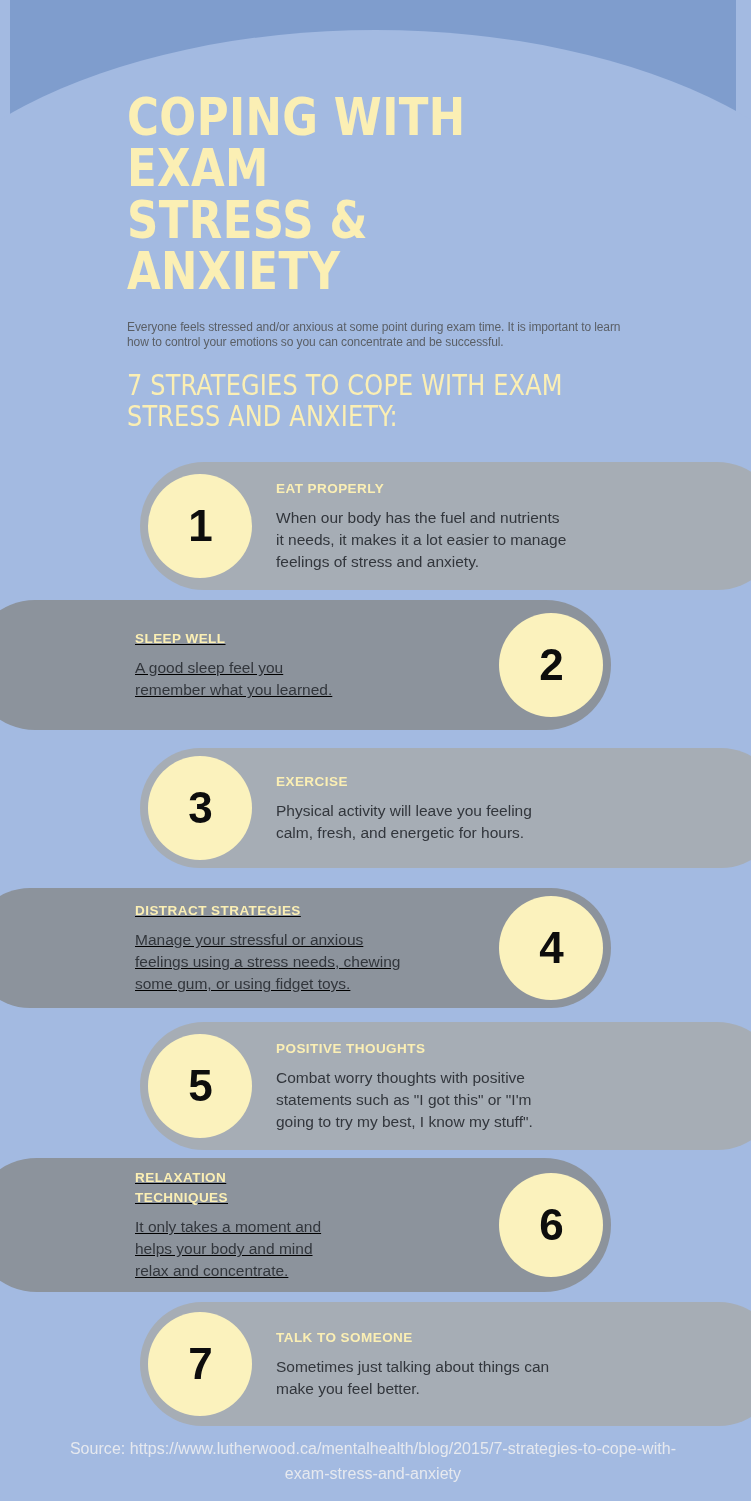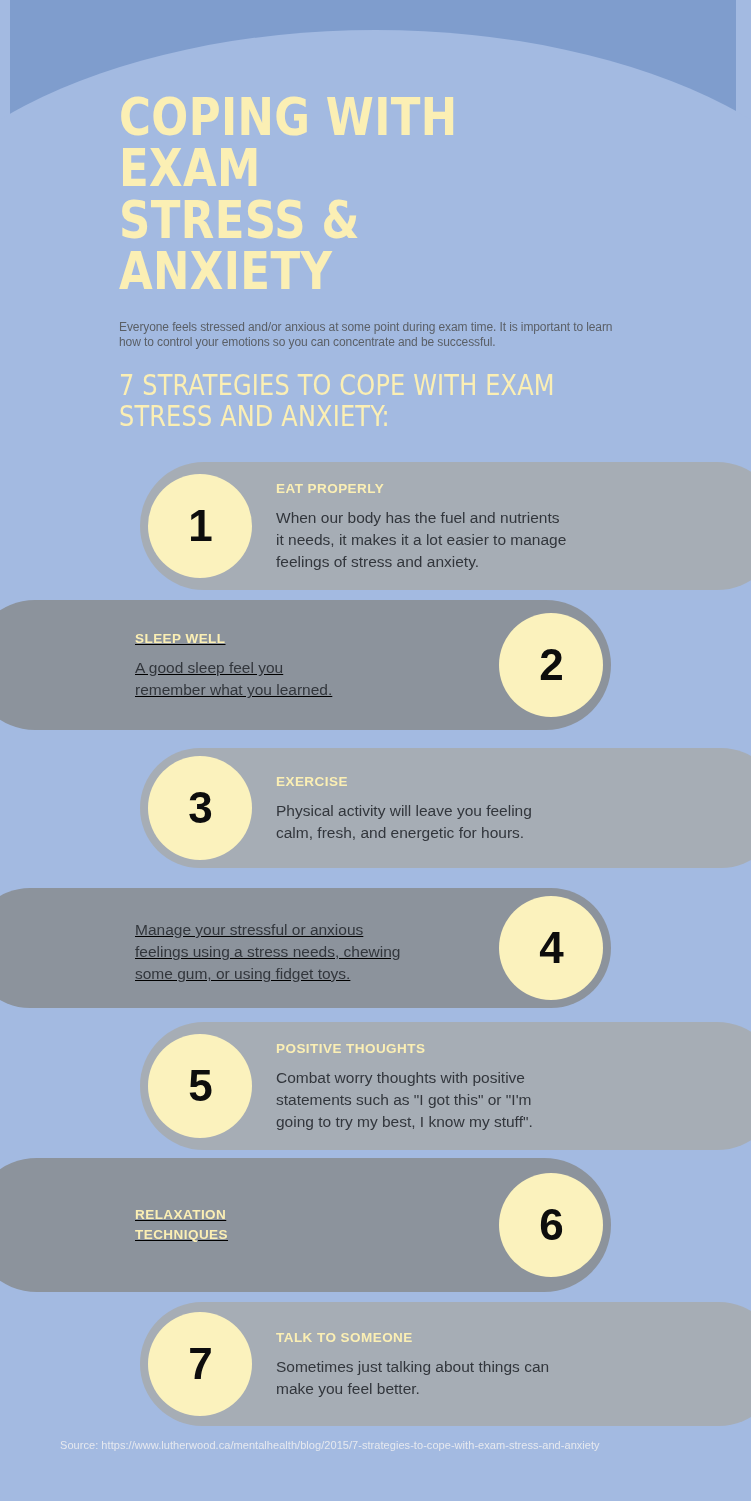--- a/index.html
+++ b/index.html
@@ -39,21 +39,21 @@
     top: 30px;
     width: 991px;
     height: 430px;
     background: #a3bae1;
     border-radius: 50% 50% 0 0 / 60% 60% 0 0;
   }
 
   
   .header-text {
     position: absolute;
-    left: 119px;
+    left: 127px;
     top: 92px;
     width: 500px;
   }
 
   .title {
     font-family: "DejaVu Sans Condensed", "Liberation Sans Narrow", "Liberation Sans", sans-serif;
     font-weight: 700;
     font-size: 52px;
     line-height: 0.99;
     letter-spacing: 0.4px;
@@ -159,21 +159,22 @@
   #card-5 { top: 1022px; height: 128px; }
   #card-6 { top: 1158px; height: 134px; }
   #card-7 { top: 1302px; height: 124px; }
 
   
   .footer {
     position: absolute;
     left: 0;
     right: 5px;
     top: 1437px;
-    font-size: 11px;
+    text-align: center;
+    font-size: 16px;
     line-height: 1.55;
     color: #e6e9ef;
     letter-spacing: 0.05px;
     padding: 0 60px;
   }
 </style>
 </head>
 <body>
 
 <div id="infographic">
@@ -213,20 +214,21 @@
     <div class="card-body">
       <div class="card-title">EXERCISE</div>
       <div class="card-text">Physical activity will leave you feeling
 calm, fresh, and energetic for hours.</div>
     </div>
   </div>
 
   <div class="card right" id="card-4">
     <div class="badge">4</div>
     <div class="card-body">
+      <div class="card-title">DISTRACT STRATEGIES</div>
       <div class="card-text">Manage your stressful or anxious
 feelings using a stress needs, chewing
 some gum, or using fidget toys.</div>
     </div>
   </div>
 
   <div class="card left" id="card-5">
     <div class="badge">5</div>
     <div class="card-body">
       <div class="card-title">POSITIVE THOUGHTS</div>
@@ -234,20 +236,23 @@
 statements such as "I got this" or "I'm
 going to try my best, I know my stuff".</div>
     </div>
   </div>
 
   <div class="card right" id="card-6">
     <div class="badge">6</div>
     <div class="card-body">
       <div class="card-title">RELAXATION
 TECHNIQUES</div>
+      <div class="card-text">It only takes a moment and
+helps your body and mind
+relax and concentrate.</div>
     </div>
   </div>
 
   <div class="card left" id="card-7">
     <div class="badge">7</div>
     <div class="card-body">
       <div class="card-title">TALK TO SOMEONE</div>
       <div class="card-text">Sometimes just talking about things can
 make you feel better.</div>
     </div>

